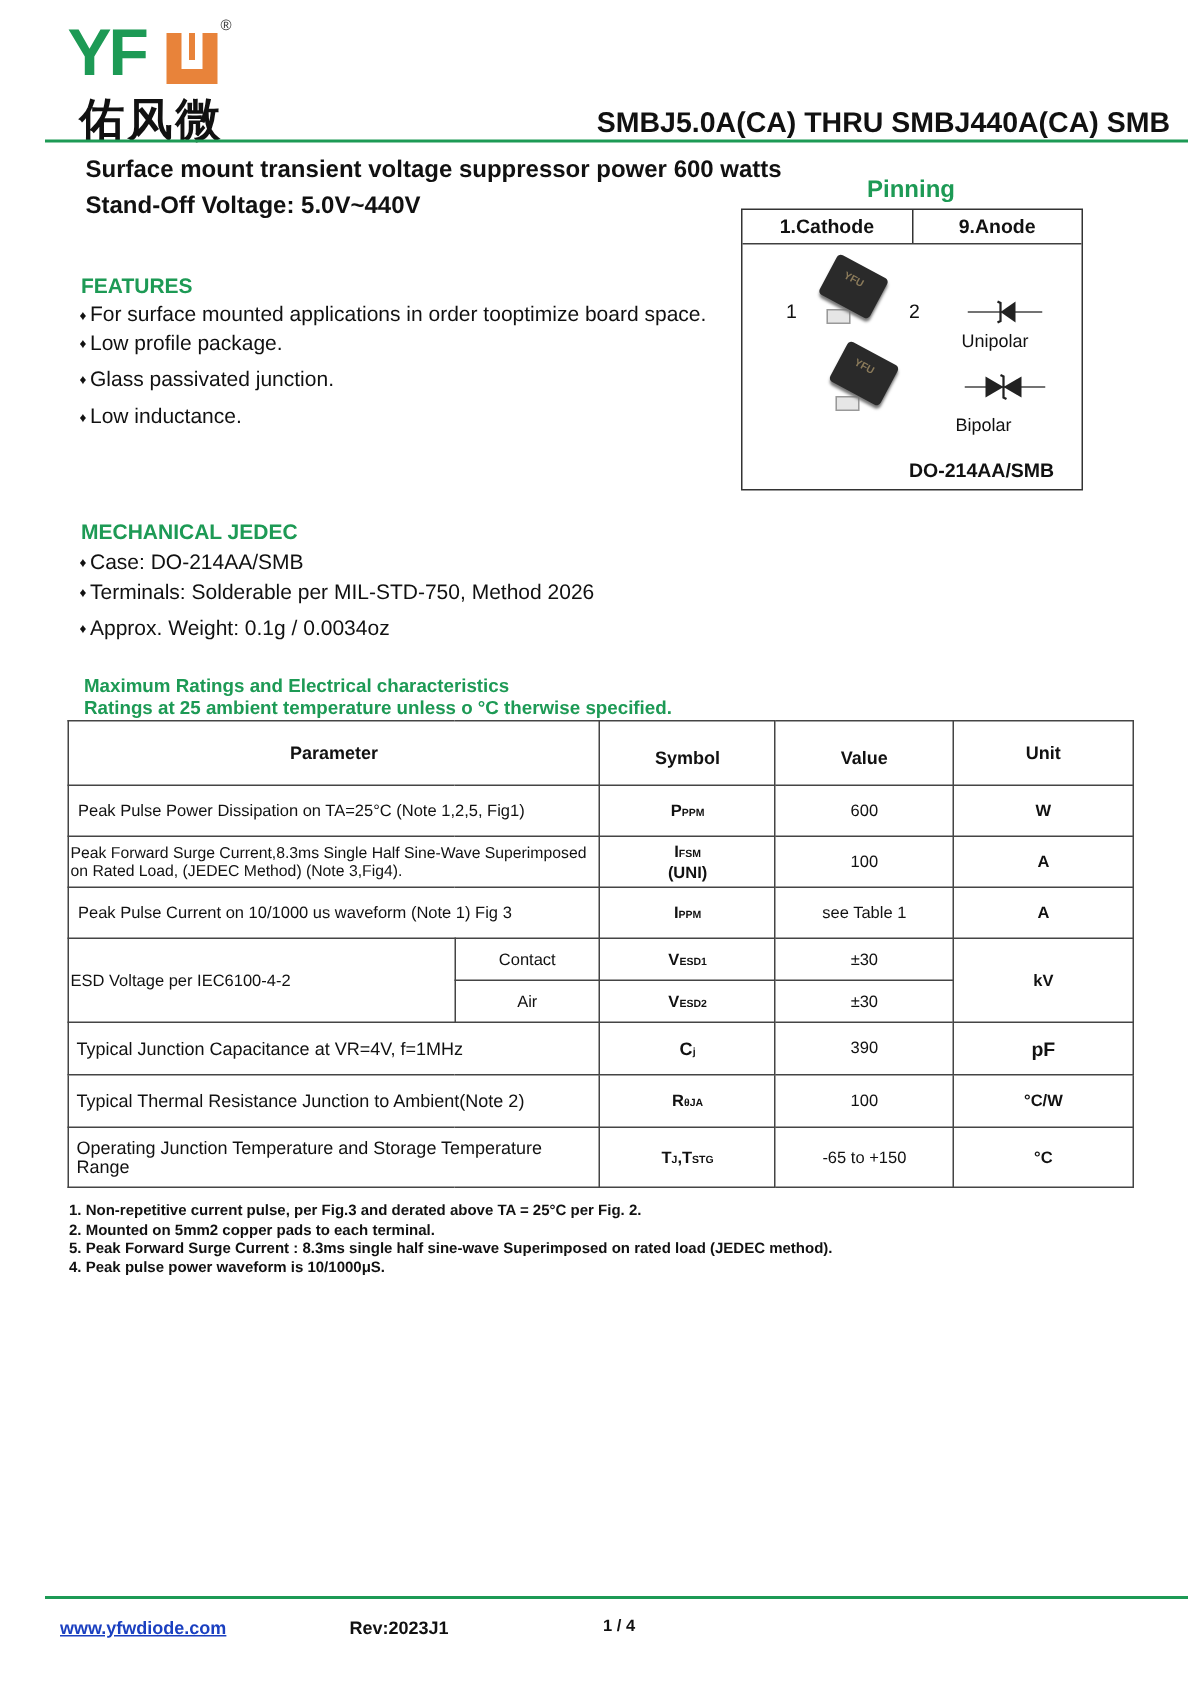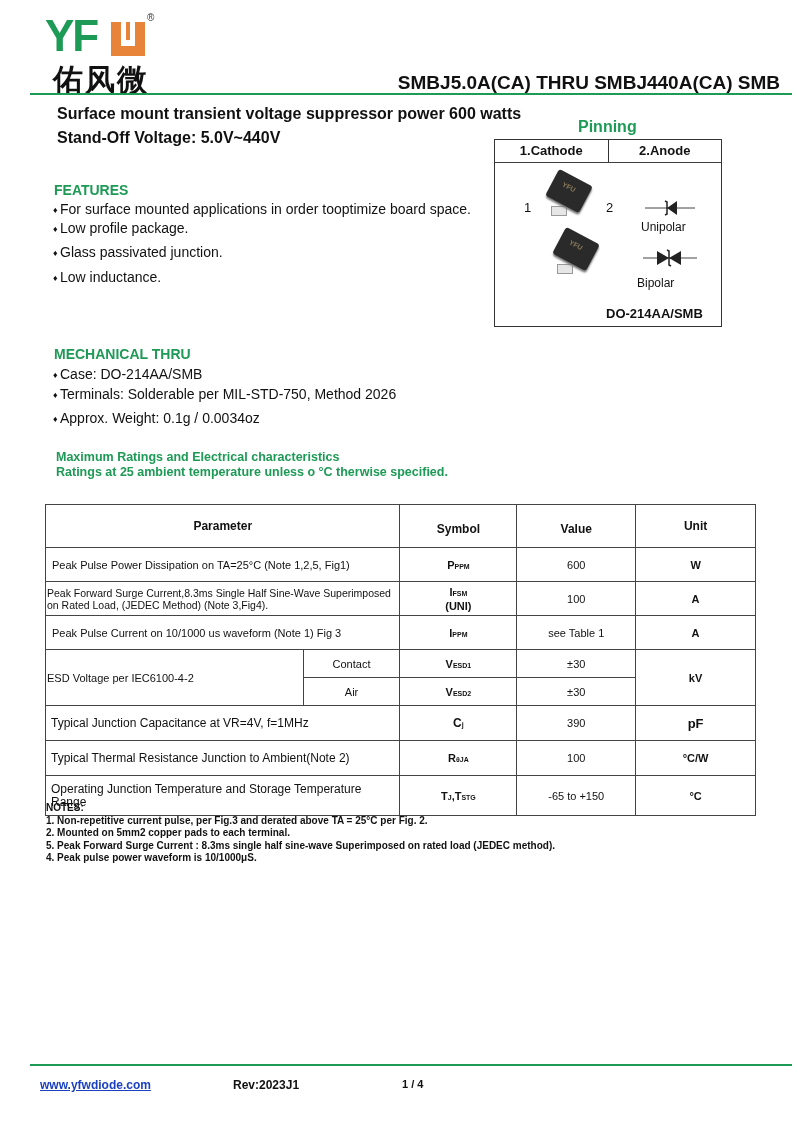--- a/index.html
+++ b/index.html
@@ -33,21 +33,21 @@
   #pin-box { left:494px; top:139px; width:226px; height:186px; border:1px solid #333; }
   #pin-head { position:absolute; left:0; top:0; width:226px; height:22px; border-bottom:1px solid #404040; display:flex; }
   #pin-head div { flex:1; text-align:center; font-size:13px; font-weight:bold; line-height:22px; }
   #pin-head div:first-child { border-right:1px solid #333; }
 
   .chip { position:absolute; width:38px; height:30px; background:#2a2a2a; border-radius:3px; transform:rotate(28deg); box-shadow:1px 2px 2px #777; }
   .chip span { position:absolute; left:10px; top:8px; font-size:7px; color:#8a7a5a; font-weight:bold; }
   .chip-tab { position:absolute; width:14px; height:8px; background:#e6e6e6; border:1px solid #999; }
 
   
-  #ratings-table { position:absolute; left:45px; top:504px; width:711px; border-collapse:collapse; }
+  #ratings-table { position:absolute; left:45px; top:480px; width:711px; border-collapse:collapse; }
   #ratings-table td, #ratings-table th { border:1px solid #444; text-align:center; vertical-align:middle; font-size:11px; padding:0 3px; }
   #ratings-table th { font-size:12px; font-weight:bold; height:36px; }
   .sym { font-weight:bold; font-size:10px; }
   .sym small { font-size:7px; }
   .unit { font-weight:bold; font-size:11px; }
   .param { text-align:left !important; }
   .bigtxt { font-size:12px !important; }
 
   #notes { left:46px; top:802px; font-size:10px; font-weight:bold; line-height:12.5px; }
   #footer-line { top:1064px; }
@@ -79,21 +79,21 @@
   <div class="bullet-line" style="height:19px;"><span class="bullet">♦</span><span>For surface mounted applications in order tooptimize board space.</span></div>
   <div class="bullet-line" style="height:24px;"><span class="bullet">♦</span><span>Low profile package.</span></div>
   <div class="bullet-line" style="height:25px;"><span class="bullet">♦</span><span>Glass passivated junction.</span></div>
   <div class="bullet-line" style="height:26px;"><span class="bullet">♦</span><span>Low inductance.</span></div>
 </div>
 
 <div id="pin-title" class="abs">Pinning</div>
 <div id="pin-box" class="abs">
   <div id="pin-head">
     <div>1.Cathode</div>
-    <div>2.Anode</div>
+    <div>9.Anode</div>
   </div>
   <span class="abs" style="left:29px; top:60px; font-size:13px;">1</span>
   <span class="abs" style="left:111px; top:60px; font-size:13px;">2</span>
 
   <div class="chip-tab" style="left:56px; top:66px;"></div>
   <div class="chip" style="left:55px; top:36px;">
       <span>YFU</span>
     </div>
 
   <div class="chip-tab" style="left:62px; top:124px;"></div>
@@ -111,21 +111,21 @@
   <svg class="abs" style="left:148px; top:108px;" width="54" height="20">
     <line x1="0" y1="10" x2="54" y2="10" stroke="#444" stroke-width="1"></line>
     <polygon points="14,3 14,17 26,10" fill="#222"></polygon>
     <polygon points="38,3 38,17 26,10" fill="#222"></polygon>
     <path d="M24 2 L26 3 L26 17 L28 18" stroke="#222" stroke-width="1.5" fill="none"></path>
   </svg>
   <span class="abs" style="left:142px; top:136px; font-size:12px;">Bipolar</span>
   <span class="abs" style="left:111px; top:166px; font-size:13px; font-weight:bold;">DO-214AA/SMB</span>
 </div>
 
-<div class="abs section-h" style="left:54px; top:346px;">MECHANICAL THRU</div>
+<div class="abs section-h" style="left:54px; top:346px;">MECHANICAL JEDEC</div>
 <div class="abs" style="left:53px; top:366px;">
   <div class="bullet-line" style="height:20px;"><span class="bullet">♦</span><span>Case:  DO-214AA/SMB</span></div>
   <div class="bullet-line" style="height:24px;"><span class="bullet">♦</span><span>Terminals:  Solderable  per  MIL-STD-750,  Method 2026</span></div>
   <div class="bullet-line"><span class="bullet">♦</span><span>Approx.  Weight:  0.1g  / 0.0034oz</span></div>
 </div>
 
 <div class="abs green bold" style="left:56px; top:450px; font-size:12.5px;">Maximum Ratings and Electrical characteristics</div>
 <div class="abs green bold" style="left:56px; top:465px; font-size:12.5px;">Ratings at 25 ambient temperature unless o °C therwise specified.</div>
 
 <table id="ratings-table">
@@ -188,21 +188,20 @@
   <tr style="height:40px;">
     <td colspan="2" class="param bigtxt" style="padding-left:5px; line-height:13px;">Operating Junction Temperature and Storage Temperature Range</td>
     <td class="sym"><span>T</span><small>J</small><span>,T</span><small>STG</small></td>
     <td>-65 to +150</td>
     <td class="unit">°C</td>
   </tr>
 </tbody>
   </table>
 
 <div id="notes" class="abs">
-  <div>NOTES:</div>
   <div>1. Non-repetitive current pulse, per Fig.3 and derated above TA = 25°C per Fig. 2.</div>
   <div>2. Mounted on 5mm2 copper pads to each terminal.</div>
   <div>5. Peak Forward Surge Current : 8.3ms single half sine-wave Superimposed on rated load (JEDEC method).</div>
   <div>4. Peak pulse power waveform is 10/1000μS.</div>
 </div>
 
 <div id="footer-line" class="hr-green"></div>
 <a id="footer-url" class="abs footer">www.yfwdiode.com</a>
 <div id="footer-rev" class="abs footer">Rev:2023J1</div>
 <div id="footer-page" class="abs footer">1 / 4</div>

